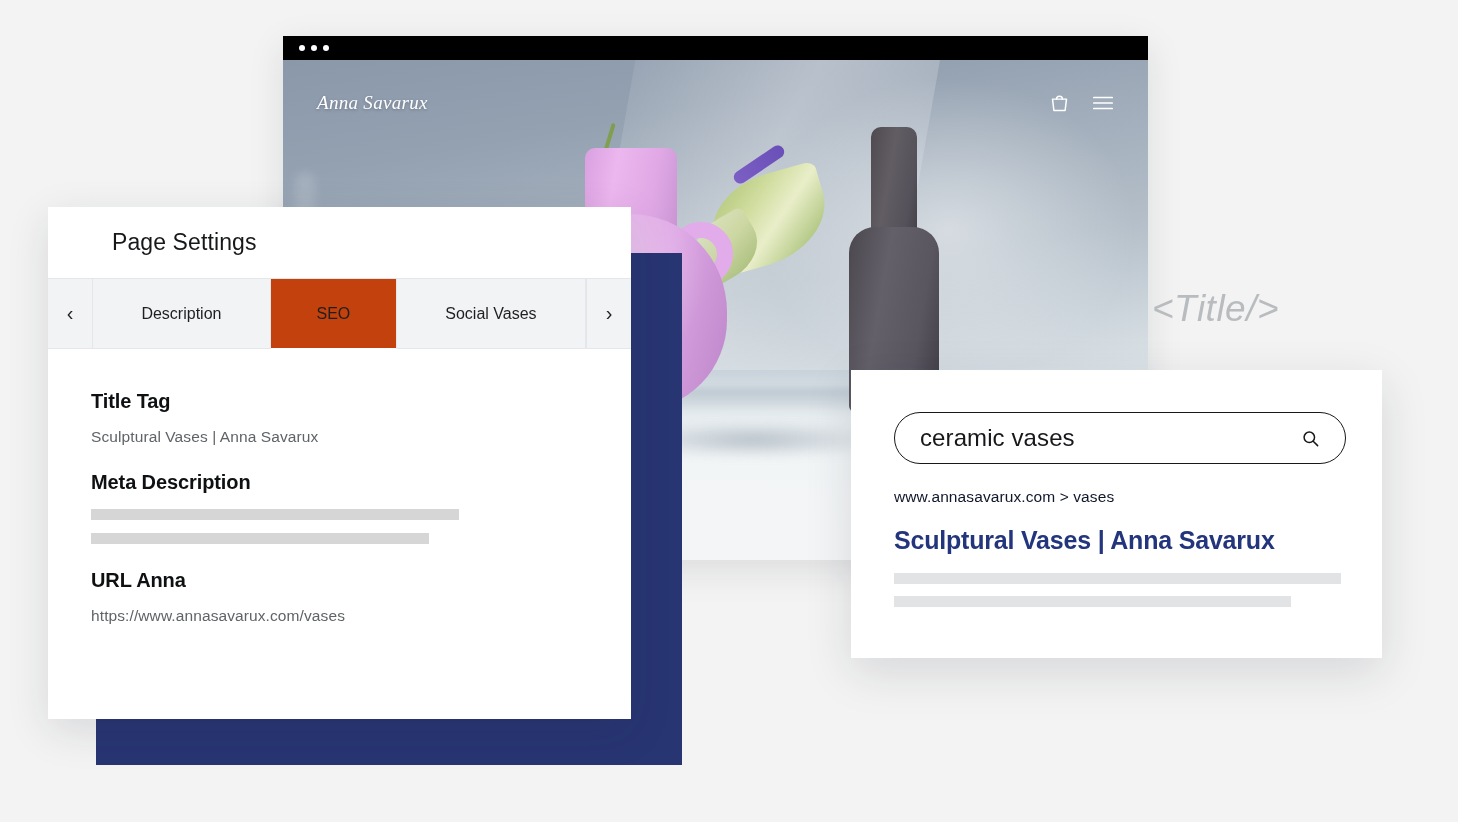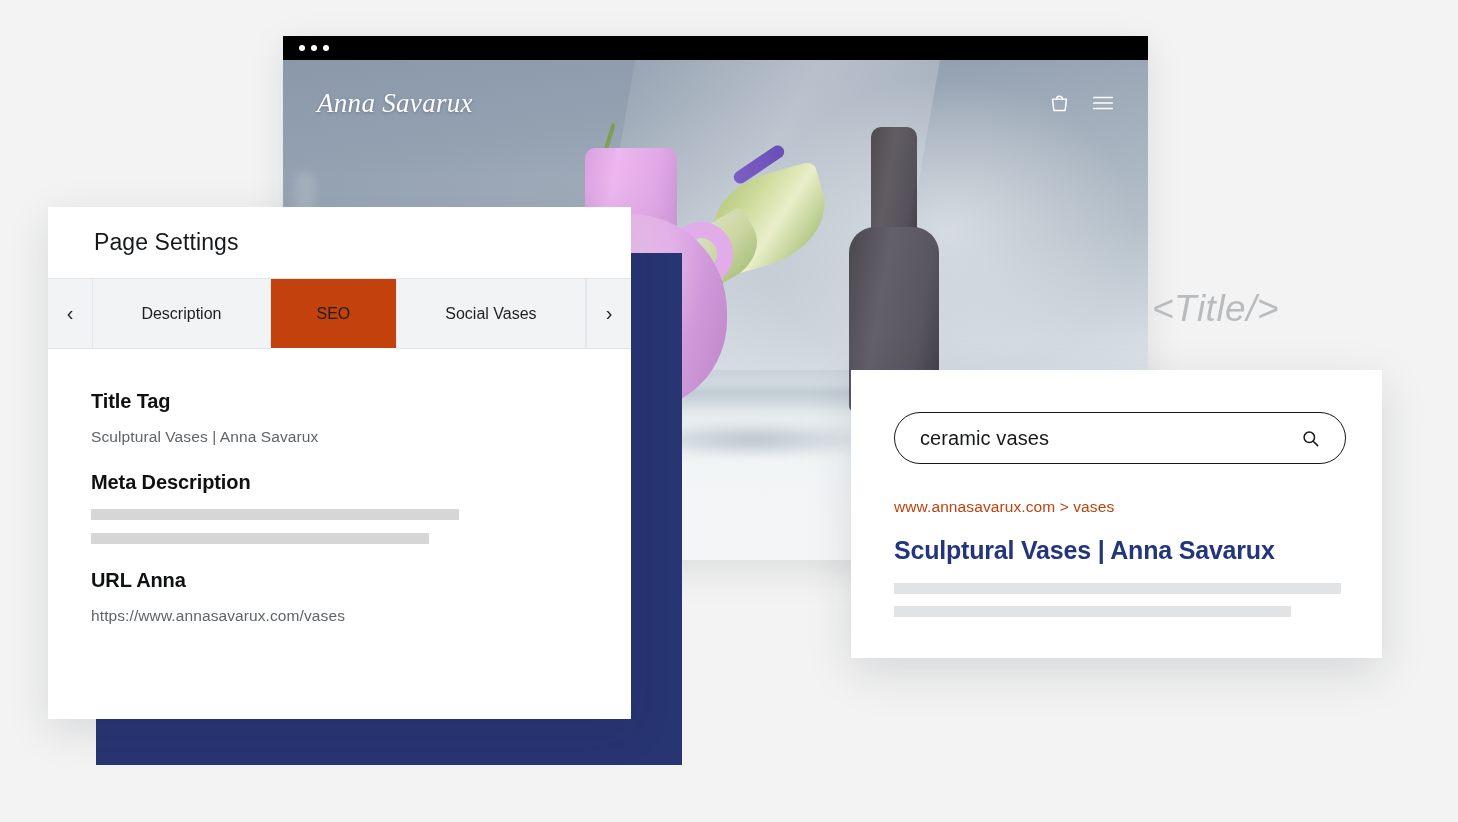--- a/index.html
+++ b/index.html
@@ -212,21 +212,21 @@
     height: 86px;
     display: flex;
     align-items: center;
     justify-content: space-between;
     padding: 0 32px 0 34px;
     z-index: 4;
   }
   .site-logo {
     font-family: "Liberation Serif", serif;
     font-style: italic;
-    font-size: 27px;
+    font-size: 19px;
     color: #ffffff;
     letter-spacing: 0.3px;
     text-shadow: 0 1px 3px rgba(40,50,64,0.35);
     white-space: nowrap;
   }
   .site-actions { display: flex; align-items: center; gap: 18px; }
   .icon-btn {
     width: 26px; height: 26px;
     display: flex; align-items: center; justify-content: center;
   }
@@ -262,21 +262,21 @@
     z-index: 6;
     box-shadow: 0 12px 40px rgba(25, 32, 48, 0.12);
     display: flex;
     flex-direction: column;
   }
 
   .panel-header {
     height: 71px;
     display: flex;
     align-items: center;
-    padding-left: 46px;
+    padding-left: 64px;
     background: #ffffff;
   }
   .panel-title {
     font-size: 23px;
     color: #16181a;
     letter-spacing: 0.1px;
   }
 
   .tab-bar {
     display: flex;
@@ -361,29 +361,29 @@
     height: 52px;
     border: 1.6px solid #16181a;
     border-radius: 26px;
     display: flex;
     align-items: center;
     padding: 0 22px 0 25px;
     background: #ffffff;
   }
   .search-value {
     flex: 1 1 auto;
-    font-size: 20px;
+    font-size: 24px;
     color: #16181a;
     letter-spacing: 0.1px;
   }
 
   .result-url {
-    margin-top: 34px;
+    margin-top: 24px;
     font-size: 15.5px;
-    color: #c2410c;
+    color: #0f172a;
     letter-spacing: 0.1px;
   }
   .result-title {
     margin-top: 20px;
     font-size: 25px;
     font-weight: bold;
     color: #23357c;
     letter-spacing: -0.2px;
   }
   .result-skel {

